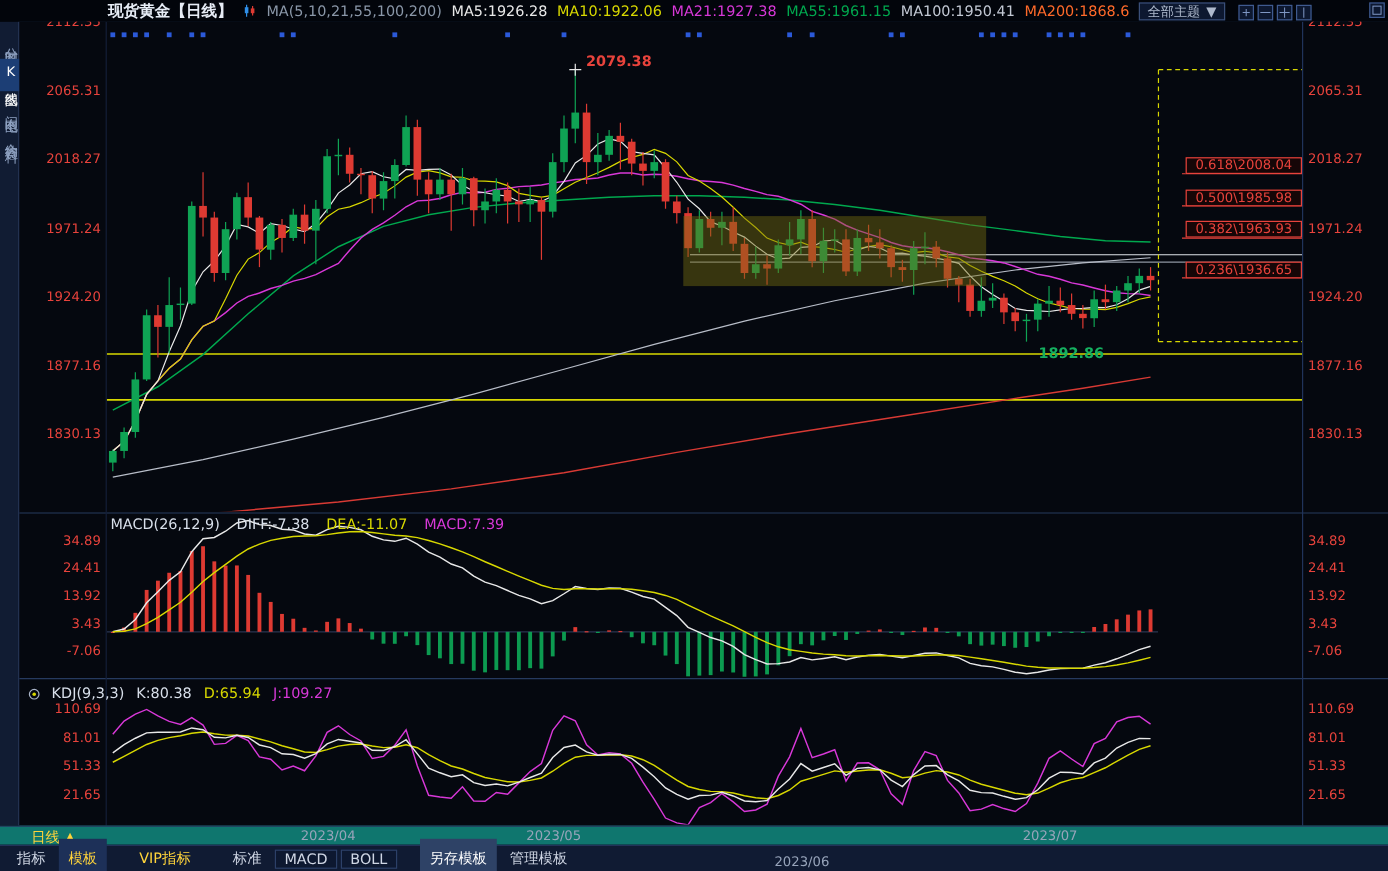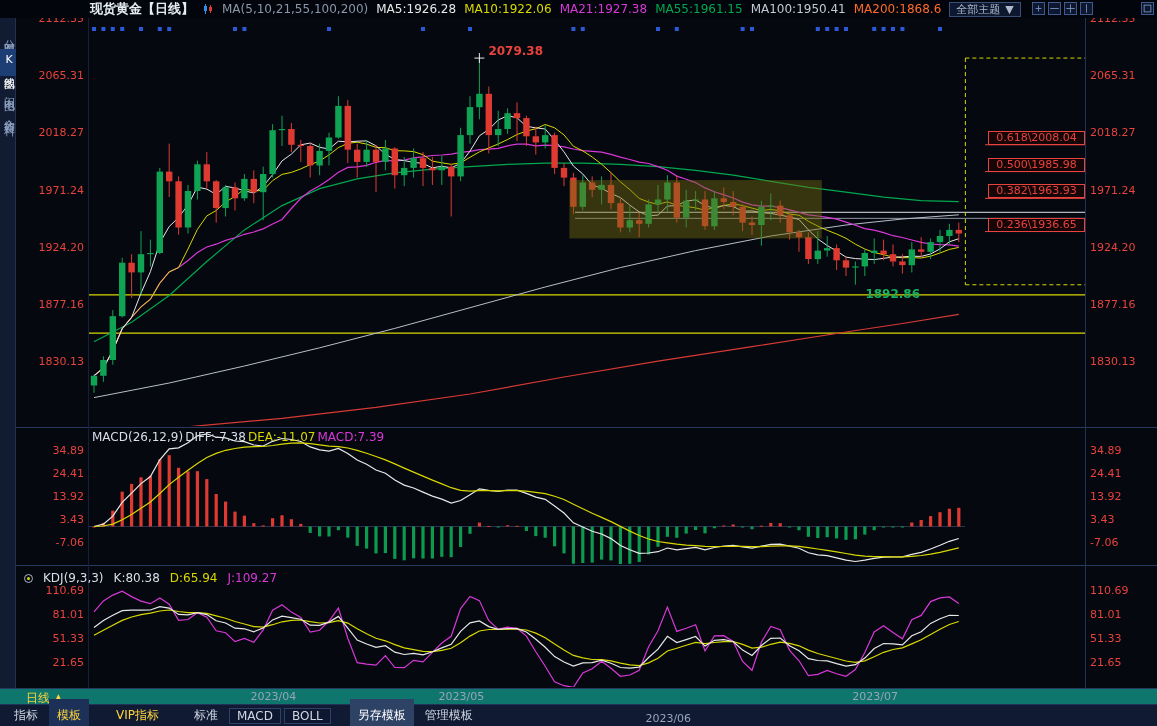--- a/index.html
+++ b/index.html
@@ -4,29 +4,29 @@
 <style>
 *{margin:0;padding:0;box-sizing:border-box}
 html,body{width:1157px;height:726px;background:#000}
 body{font-family:"DejaVu Sans","Liberation Sans",sans-serif}
 .app{position:relative;width:1157px;height:726px;background:#05080f;overflow:hidden;color:#cfd6e4}
 #gfx{position:absolute;left:0;top:0;z-index:1}
 .hdr{position:absolute;left:0;top:0;width:100%;height:18px;background:#02050b;display:flex;align-items:center;gap:8px;padding-left:90px;padding-right:66px;font-size:12px;white-space:nowrap;z-index:10}
 .sym{color:#e6ecf5;font-weight:bold;font-size:13px}
 .magroup{color:#8a97a8}
 .mavals{display:flex;gap:8px}
-.hdr-right{margin-left:auto;display:flex;align-items:flex-start;gap:11px}
+.hdr-right{margin-left:auto;display:flex;align-items:flex-end;gap:11px}
 .theme-box{display:flex;align-items:center;gap:5px;border:1px solid #3a4f78;background:#0d1830;color:#aeb9cc;font-size:11px;height:15px;padding:0 6px}
 .hdr-icons{display:flex;gap:3px}
 .icon-sq{width:13px;height:13px;border:1px solid #3f5a8f;background:#0d1830;display:flex;align-items:center;justify-content:center}
 .corner{position:absolute;top:2px;right:3px;z-index:11}
 .side{position:absolute;left:0;top:18px;width:16px;height:670px;background:#111c33;border-right:1px solid #223150;z-index:5;display:flex;flex-direction:column;align-items:center;gap:8px;padding-top:9px}
 .side-item{writing-mode:vertical-rl;text-orientation:upright;font-size:11px;letter-spacing:2px;color:#8fa2c2;padding:4px 0;width:16px;text-align:center}
 .side-item.active{background:#1c3e75;color:#fff}
-.macd-hdr,.kdj-hdr{position:absolute;display:flex;gap:2px;font-size:12px;z-index:8;white-space:nowrap}
+.macd-hdr,.kdj-hdr{position:absolute;display:flex;gap:14px;font-size:12px;z-index:8;white-space:nowrap}
 .macd-hdr{left:92px;top:430px}
 .kdj-hdr{left:24px;top:571px;align-items:center;gap:10px}
 .badge{width:9px;height:9px;border:1px solid #aab4c8;border-radius:50%;display:inline-block;position:relative}
 .badge::after{content:"";position:absolute;left:2px;top:2px;width:3px;height:3px;border-radius:50%;background:#d8d800}
 .c-w{color:#d8dfea}.c-y{color:#d8d800}.c-m{color:#d838d8}
 .daterow{position:absolute;left:0;top:688px;width:100%;height:16px;background:#0f766e;border-top:1px solid #263a5f;z-index:4}
 .period{position:absolute;left:26px;top:1px;color:#ffd43b;font-size:12px}
 .period i{font-style:normal}
 .tabbar{position:absolute;left:0;top:704px;width:100%;height:22px;background:#101b33;border-top:1px solid #22335a;display:flex;align-items:center;gap:3px;padding-left:6px;font-size:12px;z-index:4}
 .tab{padding:8px 8px;color:#cfd6e4}

